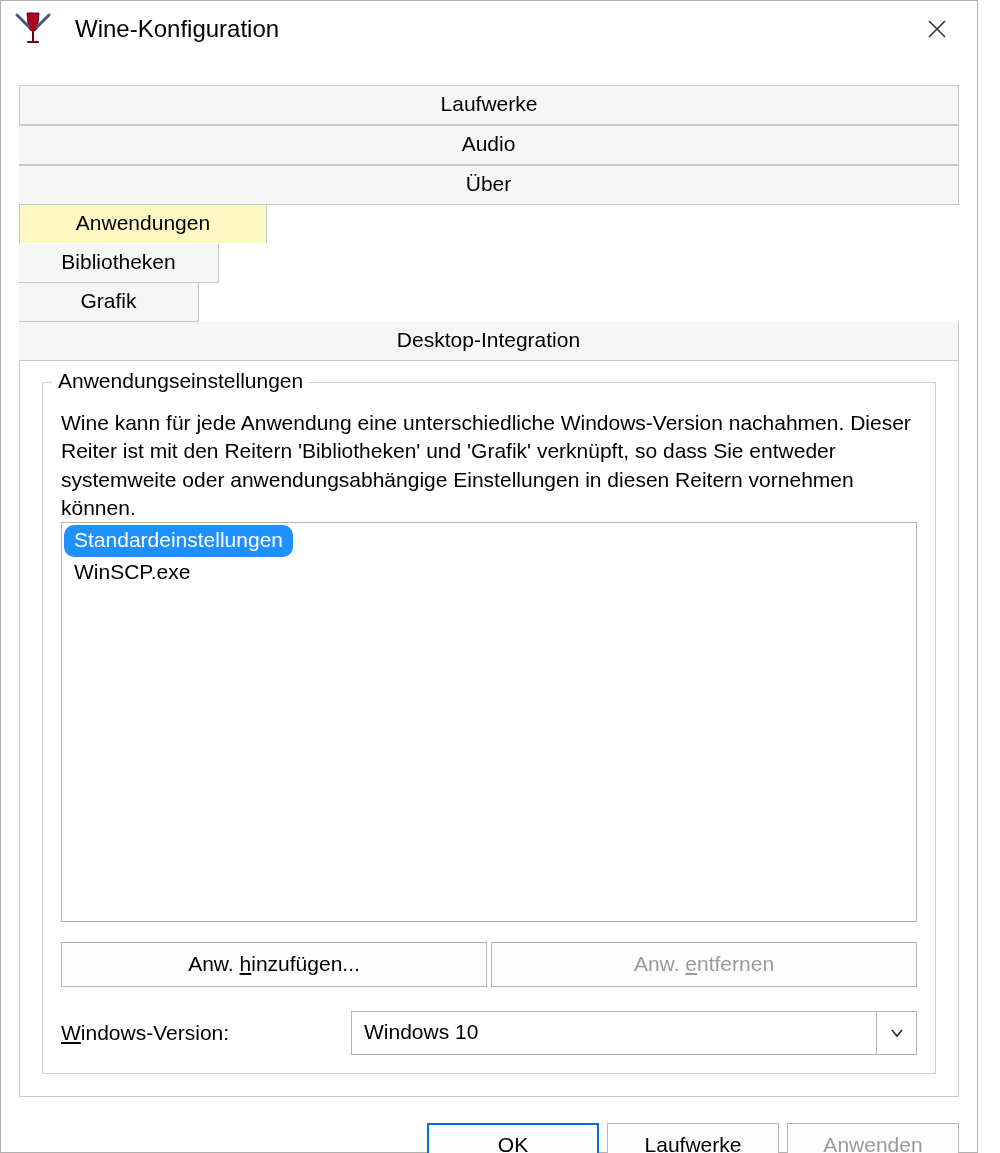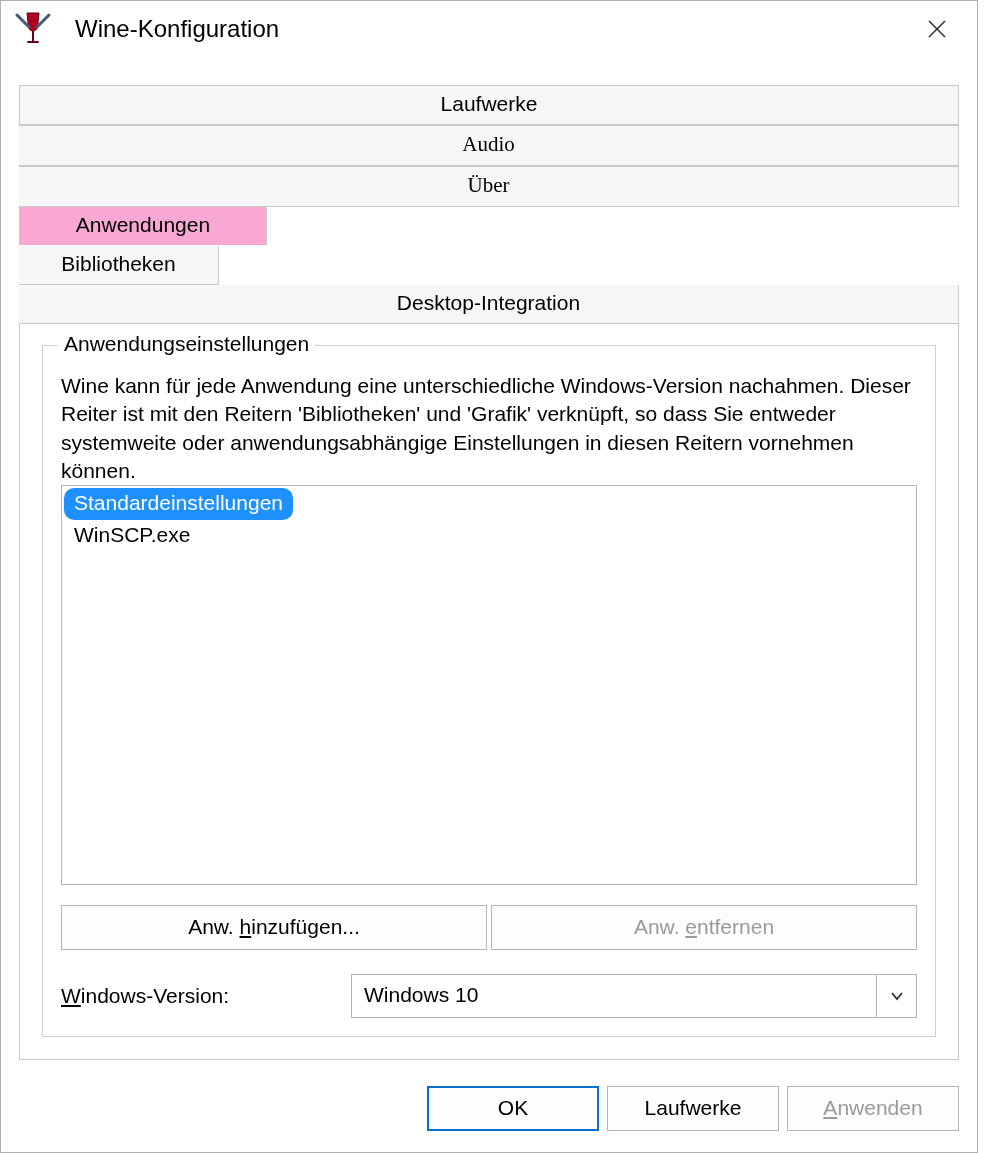--- a/index.html
+++ b/index.html
@@ -59,25 +59,25 @@
   .tab {
     border: 1px solid #c9c9c9;
     background: #f6f6f6;
     text-align: center;
     padding: 6px 0 8px 0;
     cursor: pointer;
     font-size: 21px;
     position: relative;
   }
   .tab-row.top .tab { flex: 1; }
-  .tab-row.top .tab + .tab { border-left: none; font-family: Liberation Serif, serif; }
+  .tab-row.top .tab + .tab { border-left: none; }
   .tab-row.bottom .tab { border-top: none; }
   .tab-row.bottom .tab + .tab { border-left: none; }
   .tab.active {
-    background: #f9a8d4;
+    background: #fef9c3;
     border-bottom-color: #fff;
     z-index: 2;
   }
 
   
   .tab-panel {
     border: 1px solid #c9c9c9;
     border-top: none;
     flex: 1;
     margin-top: -1px;
@@ -91,21 +91,21 @@
     border: 1px solid #d0d0d0;
     position: relative;
     padding: 26px 18px 18px 18px;
     flex: 1;
     display: flex;
     flex-direction: column;
   }
   .groupbox-legend {
     position: absolute;
     top: -14px;
-    left: 15px;
+    left: 9px;
     background: #fff;
     padding: 0 6px;
     font-size: 21px;
   }
   .desc {
     font-size: 21px;
     line-height: 1.35;
   }
 
   .listbox {
@@ -221,20 +221,21 @@
 
     <div class="tab-rows">
       <div class="tab-row top">
         <div class="tab">Laufwerke</div>
         <div class="tab">Audio</div>
         <div class="tab">Über</div>
       </div>
       <div class="tab-row bottom">
         <div class="tab active" style="width:248px">Anwendungen</div>
         <div class="tab" style="width:200px">Bibliotheken</div>
+        <div class="tab" style="width:180px">Grafik</div>
         <div class="tab" style="flex:1">Desktop-Integration</div>
       </div>
     </div>
 
     <div class="tab-panel">
       <div class="groupbox">
         <div class="groupbox-legend">Anwendungseinstellungen</div>
 
         <div class="desc">Wine kann für jede Anwendung eine unterschiedliche Windows-Version nachahmen. Dieser Reiter ist mit den Reitern 'Bibliotheken' und 'Grafik' verknüpft, so dass Sie entweder systemweite oder anwendungsabhängige Einstellungen in diesen Reitern vornehmen können.</div>
 

